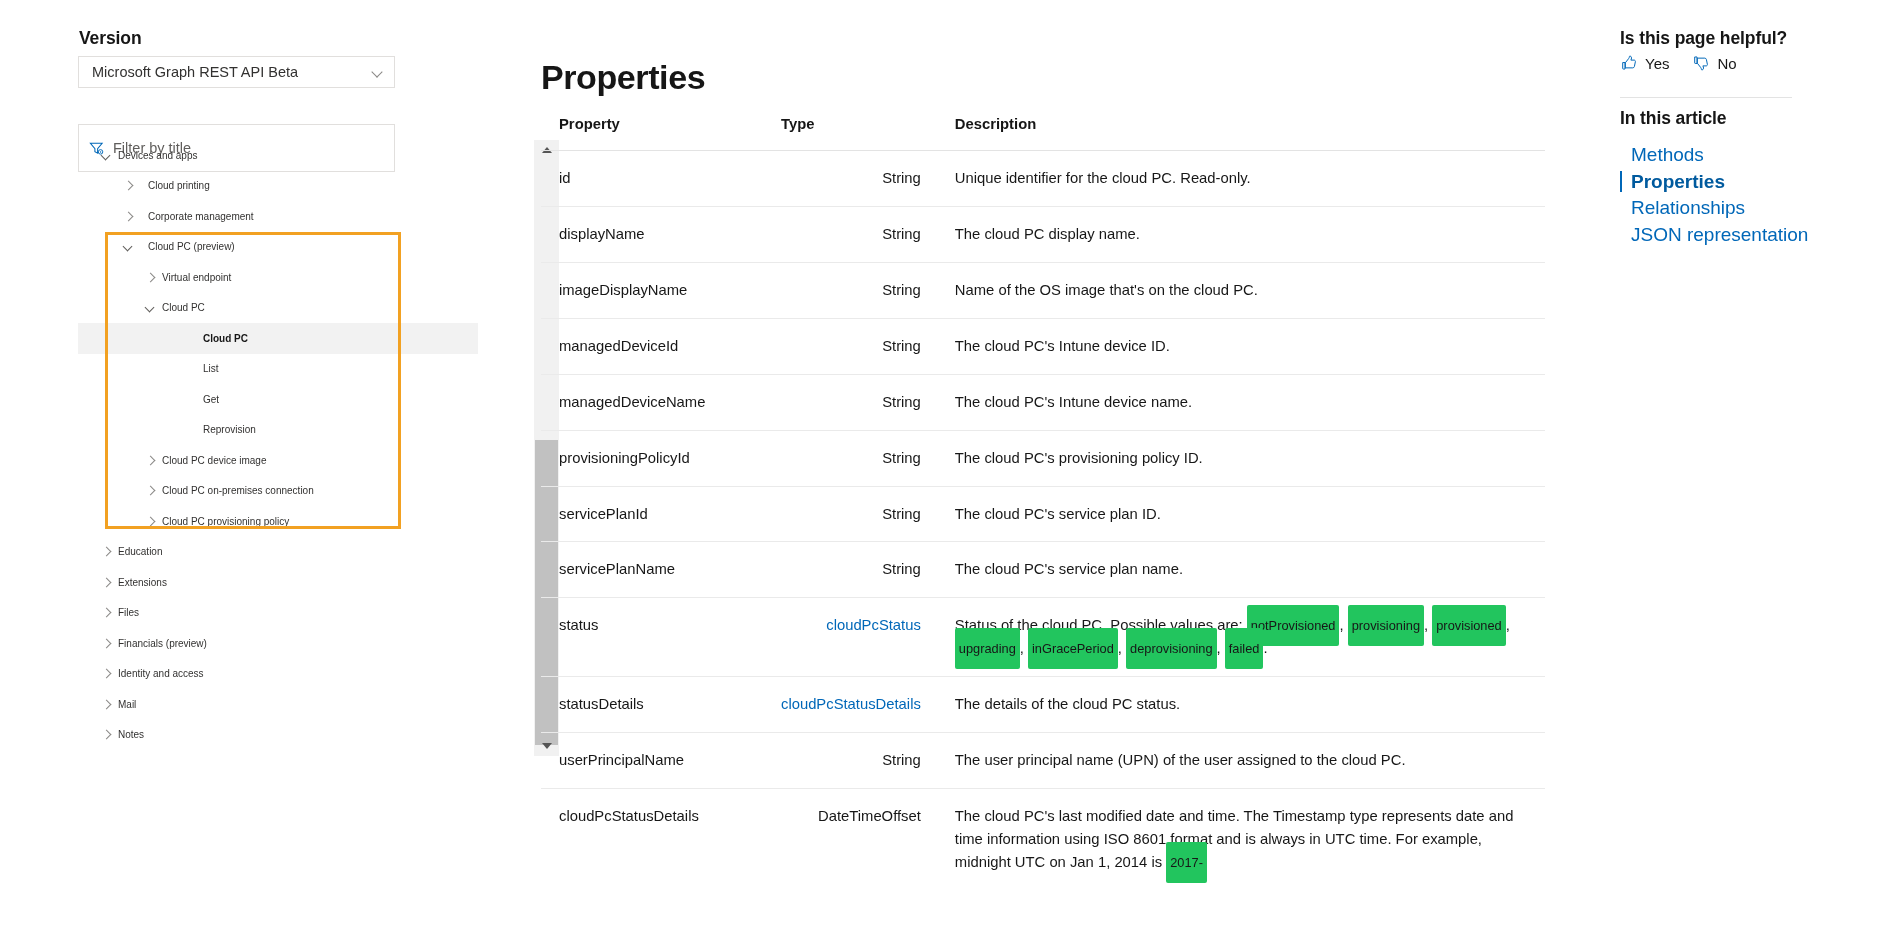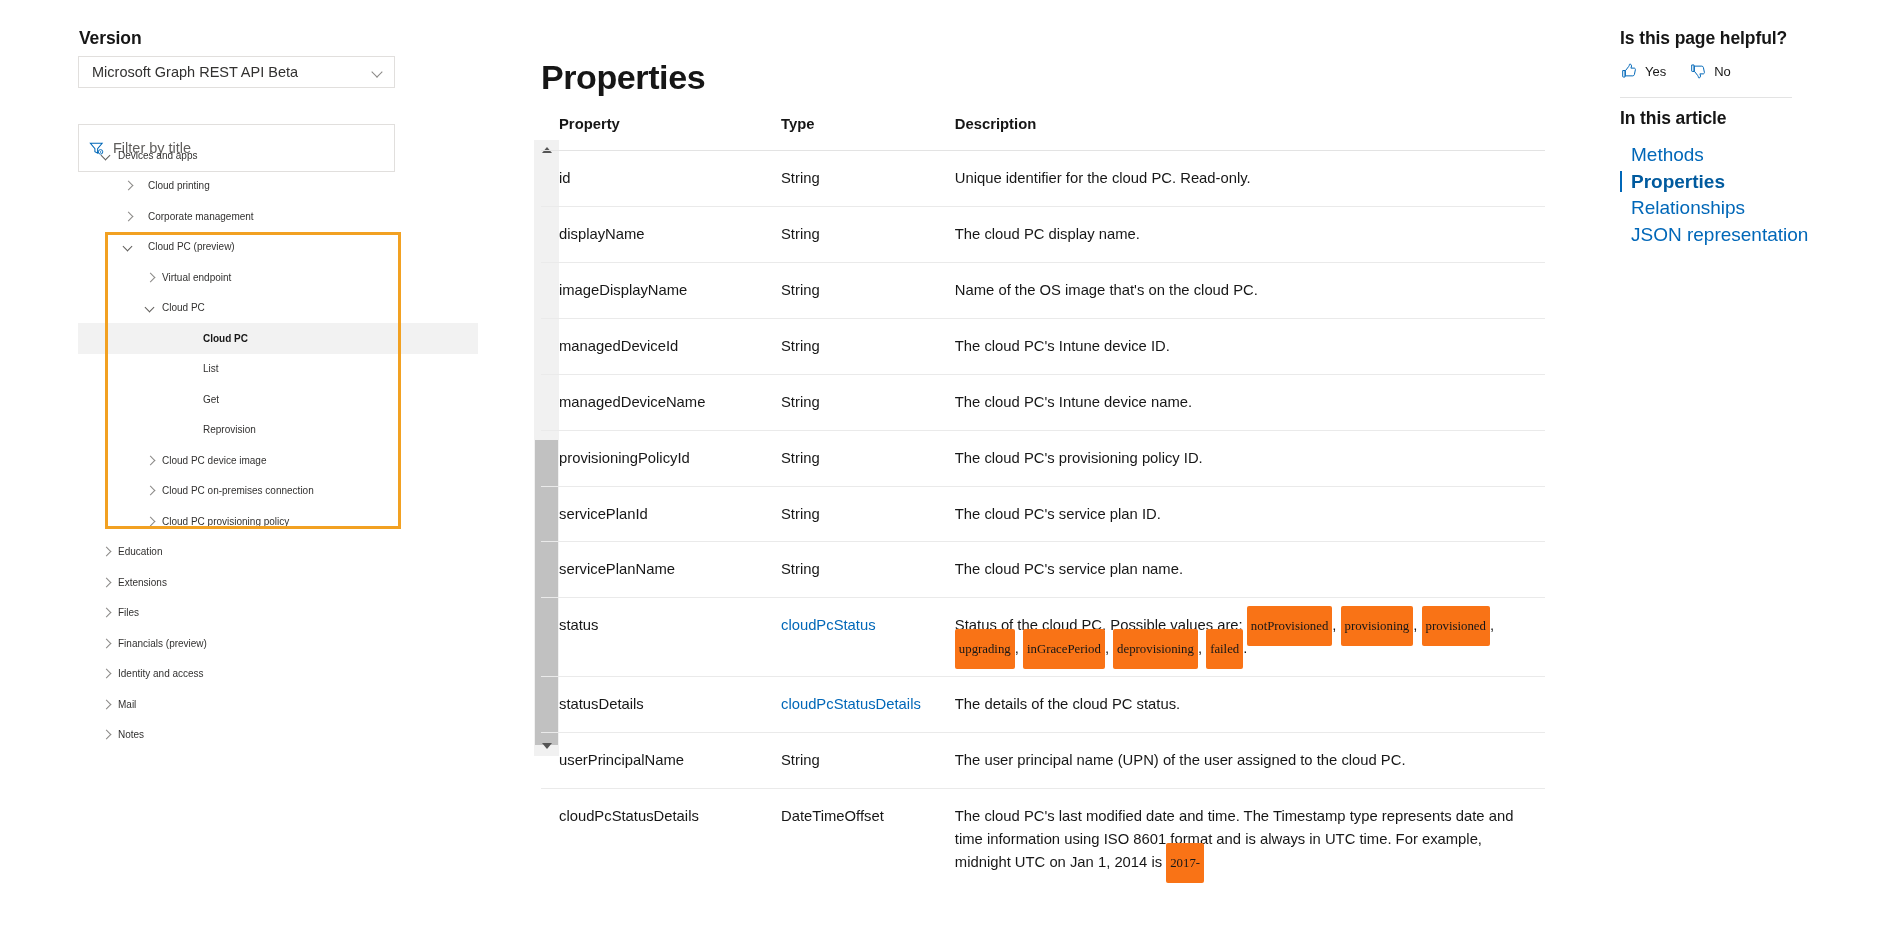--- a/index.html
+++ b/index.html
@@ -195,28 +195,28 @@
     border-bottom: 1px solid #e3e3e3;
   }
   .prop-table td {
     padding: 16px 16px 16px 18px;
     vertical-align: top;
     border-bottom: 1px solid #eaeaea;
     color: #171717;
     line-height: 1.55;
   }
   .col-prop { width: 222px; }
-  .col-type { width: 165px; }
+  .col-type { width: 165px; text-align: right; }
   .col-desc { width: auto; }
   .prop-table tr:last-child td { border-bottom: none; }
   .typelink { color: #0067b8; text-decoration: none; cursor: pointer; }
   code.inline {
-    background: #f97316;
+    background: #22c55e;
     color: #171717;
-    font-family: Liberation Serif, serif;
+    font-family: Liberation Sans, sans-serif;
     font-size: 12.8px;
     padding: 13px 4px;
     border-radius: 2px;
     white-space: nowrap;
   }
 
   
   .right-rail {
     position: absolute;
     left: 1620px; top: 0px;
@@ -225,25 +225,25 @@
   .rr-title {
     position: absolute;
     left: 0px; top: 28px;
     font-size: 17.5px;
     font-weight: bold;
     color: #161616;
     letter-spacing: -0.1px;
   }
   .feedback-row {
     position: absolute;
-    left: 0px; top: 62px;
+    left: 0px; top: 54px;
     display: flex;
     align-items: center;
     gap: 9px;
-    font-size: 13px;
+    font-size: 15px;
   }
   .fb-btn {
     display: flex;
     align-items: center;
     gap: 7px;
     color: #171717;
     cursor: pointer;
     padding-right: 14px;
   }
   .fb-btn svg { display: block; }

